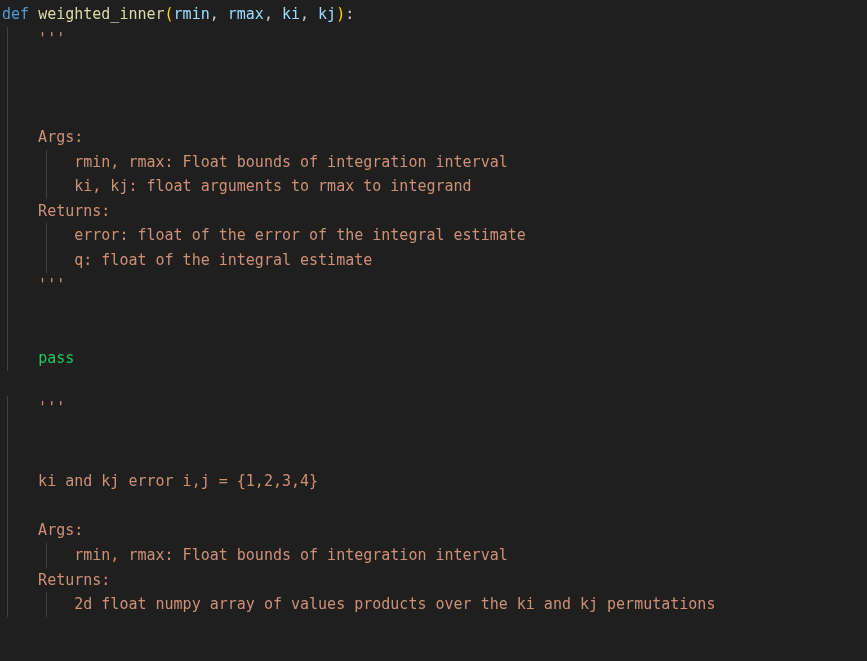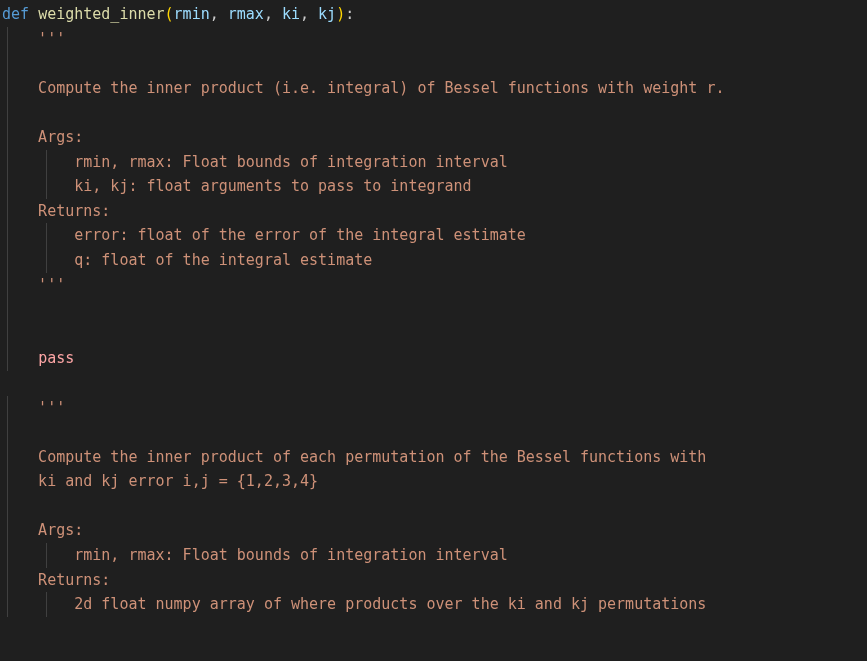--- a/index.html
+++ b/index.html
@@ -26,21 +26,21 @@
   }
   .line {
     position: relative;
     height: 24.6px;
     white-space: pre;
     padding-left: 2px;
     box-sizing: border-box;
   }
   
   .kw       { color: #569cd6; }
-  .kwctl    { color: #fca5a5; }
+  .kwctl    { color: #22c55e; }
   .fn       { color: #dcdcaa; }
   .param    { color: #9cdcfe; }
   .punct    { color: #ffd602; }
   .plain    { color: #cccccc; }
   .str      { color: #ce9178; }
 
   
   .guide {
     position: absolute;
     top: 0;
@@ -52,36 +52,36 @@
   .g2 { left: 46px; }
 </style>
 </head>
 <body>
 
 <div id="editor">
   <div class="code-lines">
       <div class="line"><span class="kw">def</span><span class="plain"> </span><span class="fn">weighted_inner</span><span class="punct">(</span><span class="param">rmin</span><span class="plain">, </span><span class="param">rmax</span><span class="plain">, </span><span class="param">ki</span><span class="plain">, </span><span class="param">kj</span><span class="punct">)</span><span class="plain">:</span></div>
       <div class="line"><span class="guide g1"></span><span class="str">    '''</span></div>
       <div class="line"><span class="guide g1"></span>&nbsp;</div>
-      <div class="line"><span class="guide g1"></span><span class="str">    Compute the inner product (i.e. integral) of Bessel functions with weight r.</span></div>
+      <div class="line"><span class="guide g1"></span></div>
       <div class="line"><span class="guide g1"></span>&nbsp;</div>
       <div class="line"><span class="guide g1"></span><span class="str">    Args:</span></div>
       <div class="line"><span class="guide g1"></span><span class="guide g2"></span><span class="str">        rmin, rmax: Float bounds of integration interval</span></div>
-      <div class="line"><span class="guide g1"></span><span class="guide g2"></span><span class="str">        ki, kj: float arguments to pass to integrand</span></div>
+      <div class="line"><span class="guide g1"></span><span class="guide g2"></span><span class="str">        ki, kj: float arguments to rmax to integrand</span></div>
       <div class="line"><span class="guide g1"></span><span class="str">    Returns:</span></div>
       <div class="line"><span class="guide g1"></span><span class="guide g2"></span><span class="str">        error: float of the error of the integral estimate</span></div>
       <div class="line"><span class="guide g1"></span><span class="guide g2"></span><span class="str">        q: float of the integral estimate</span></div>
       <div class="line"><span class="guide g1"></span><span class="str">    '''</span></div>
       <div class="line"><span class="guide g1"></span>&nbsp;</div>
       <div class="line"><span class="guide g1"></span>&nbsp;</div>
       <div class="line"><span class="guide g1"></span><span class="plain">    </span><span class="kwctl">pass</span></div>
       <div class="line">&nbsp;</div>
       <div class="line"><span class="guide g1"></span><span class="str">    '''</span></div>
       <div class="line"><span class="guide g1"></span>&nbsp;</div>
-      <div class="line"><span class="guide g1"></span><span class="str">    Compute the inner product of each permutation of the Bessel functions with</span></div>
+      <div class="line"><span class="guide g1"></span></div>
       <div class="line"><span class="guide g1"></span><span class="str">    ki and kj error i,j = {1,2,3,4}</span></div>
       <div class="line"><span class="guide g1"></span>&nbsp;</div>
       <div class="line"><span class="guide g1"></span><span class="str">    Args:</span></div>
       <div class="line"><span class="guide g1"></span><span class="guide g2"></span><span class="str">        rmin, rmax: Float bounds of integration interval</span></div>
       <div class="line"><span class="guide g1"></span><span class="str">    Returns:</span></div>
-      <div class="line"><span class="guide g1"></span><span class="guide g2"></span><span class="str">        2d float numpy array of where products over the ki and kj permutations</span></div>
+      <div class="line"><span class="guide g1"></span><span class="guide g2"></span><span class="str">        2d float numpy array of values products over the ki and kj permutations</span></div>
     </div>
 </div>
 
 </body></html>

